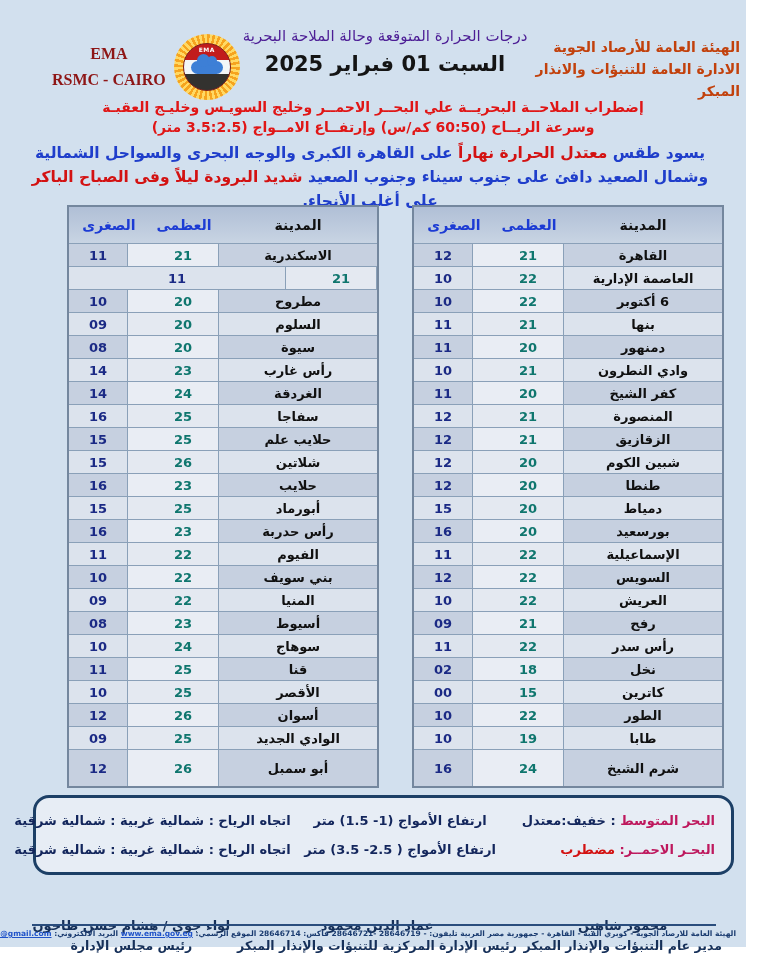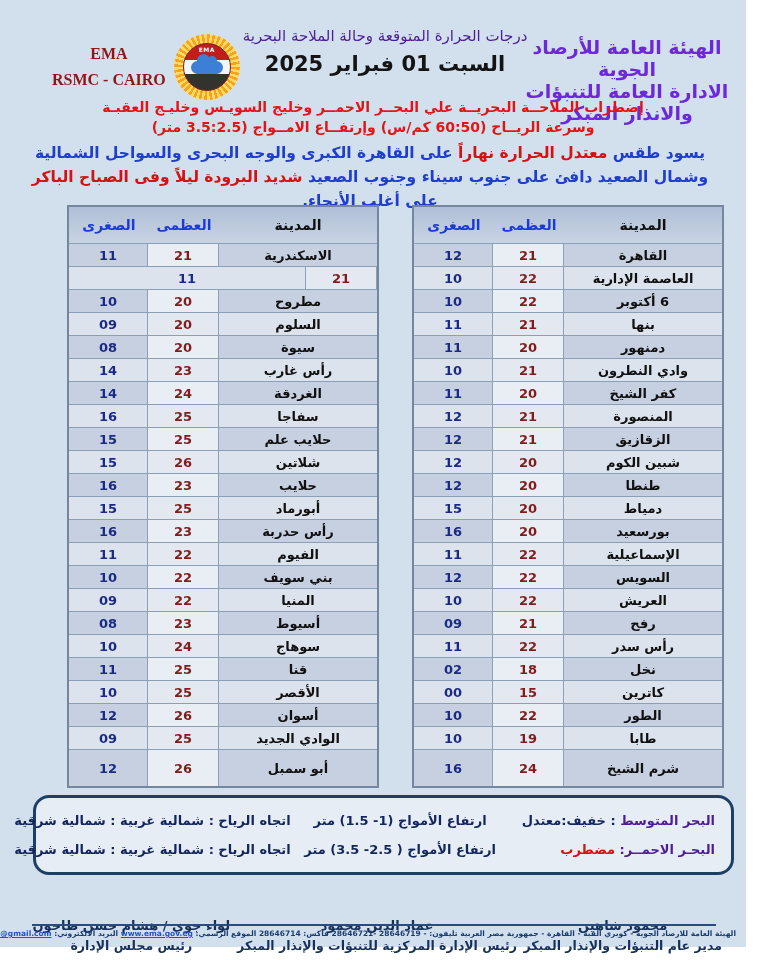--- a/index.html
+++ b/index.html
@@ -1,22 +1,22 @@
 <!DOCTYPE html>
 <html lang="ar"><head>
 <meta charset="utf-8">
 <style>
   html,body{margin:0;padding:0;background:#ffffff;}
   .page{position:relative;width:770px;height:960px;background:#ffffff;overflow:hidden;
         font-family:"DejaVu Sans",sans-serif;}
   .paper{position:absolute;left:0;top:0;width:746px;height:947px;background:#d2e0ee;}
 
   
-  .org{position:absolute;top:36px;right:6px;width:226px;text-align:center;
-       color:#6d28d9;font-weight:bold;font-size:19px;line-height:22px;}
+  .org{position:absolute;top:36px;right:6px;width:226px;text-align:right;
+       color:#c2410c;font-weight:bold;font-size:14px;line-height:22px;}
   .titleblock{position:absolute;top:27px;left:230px;width:310px;text-align:center;direction:rtl;}
   .main-title{color:#4c1d95;font-weight:normal;font-size:15px;}
   .date-line{color:#141414;font-weight:bold;font-size:21px;margin-top:7px;letter-spacing:.5px;}
   .brand{position:absolute;top:34px;left:52px;display:flex;align-items:center;gap:8px;direction:ltr;}
   .brand-text{color:#8e1616;font-weight:bold;font-size:16px;line-height:26px;text-align:center;
               font-family:"Liberation Serif","DejaVu Serif",serif;white-space:nowrap;}
   .logo{position:relative;width:66px;height:66px;border-radius:50%;
         background:repeating-conic-gradient(#f6a41e 0deg 5deg,#ffd964 5deg 10deg);
         display:flex;align-items:center;justify-content:center;}
   .logo-inner{position:relative;width:46px;height:46px;border-radius:50%;overflow:hidden;
@@ -49,34 +49,34 @@
   .th.city{flex:0 0 158px;color:#101010;border-inline-end:0;}
   .th.max{flex:0 0 70px;color:#1c3bd4;}
   .th.min{flex:1 1 auto;color:#1c3bd4;}
   .trow{display:flex;height:22px;border-top:1px solid #8aa0b8;}
   .trow:last-child{height:36px;}
   .trow:nth-child(odd){background:#c6d0e0;}
   .trow:nth-child(even){background:#dce3ed;}
   .cell{display:flex;align-items:center;justify-content:center;height:100%;
         font-weight:bold;font-size:13px;}
   .cell.city{flex:0 0 158px;color:#101010;}
-  .cell.max{flex:0 0 70px;color:#7f1d1d;border-inline-start:1px solid #8aa0b8;
-        border-inline-end:1px solid #8aa0b8;background:#e9edf4;}
+  .cell.max{flex:0 0 70px;color:#0f766e;border-inline-start:1px solid #8aa0b8;
+        border-inline-end:1px solid #8aa0b8;background:#e9edf4;padding-left:20px;}
   .trow:nth-child(even) .cell.max{background:#e4e9f1;}
   .cell.min{flex:1 1 auto;color:#1b2a85;}
 
   
   .seabox{position:absolute;top:795px;right:12px;left:33px;height:74px;direction:rtl;
         border:3px solid #1c3f66;border-radius:16px;background:#e7edf5;
         display:flex;flex-direction:column;justify-content:space-evenly;padding:0 16px;}
   .searow{display:flex;align-items:center;font-weight:bold;font-size:13px;color:#13265c;}
   .sea-cell-label{flex:0 0 31%;text-align:right;white-space:nowrap;}
   .sea-cell-waves{flex:0 0 33%;text-align:center;white-space:nowrap;}
   .sea-cell-wind{flex:0 0 36%;text-align:center;white-space:nowrap;}
-  .sea-name{color:#4c1d95;} .sea-state-navy{color:#13265c;} .sea-state-red{color:#d31212;}
+  .sea-name{color:#be185d;} .sea-state-navy{color:#13265c;} .sea-state-red{color:#d31212;}
 
   
   .sigs{position:absolute;top:882px;right:18px;left:26px;display:flex;direction:rtl;
         text-align:center;color:#163059;font-weight:bold;}
   .sig{line-height:20px;margin-top:34px;}
   .sig-right{flex:0 0 30%;} .sig-center{flex:0 0 40%;} .sig-left{flex:0 0 30%;}
   .sig-name{font-size:13px;} .sig-title{font-size:12.5px;}
 
   .rule{position:absolute;top:924px;right:30px;left:32px;height:2px;background:#2a4d7d;}
 

